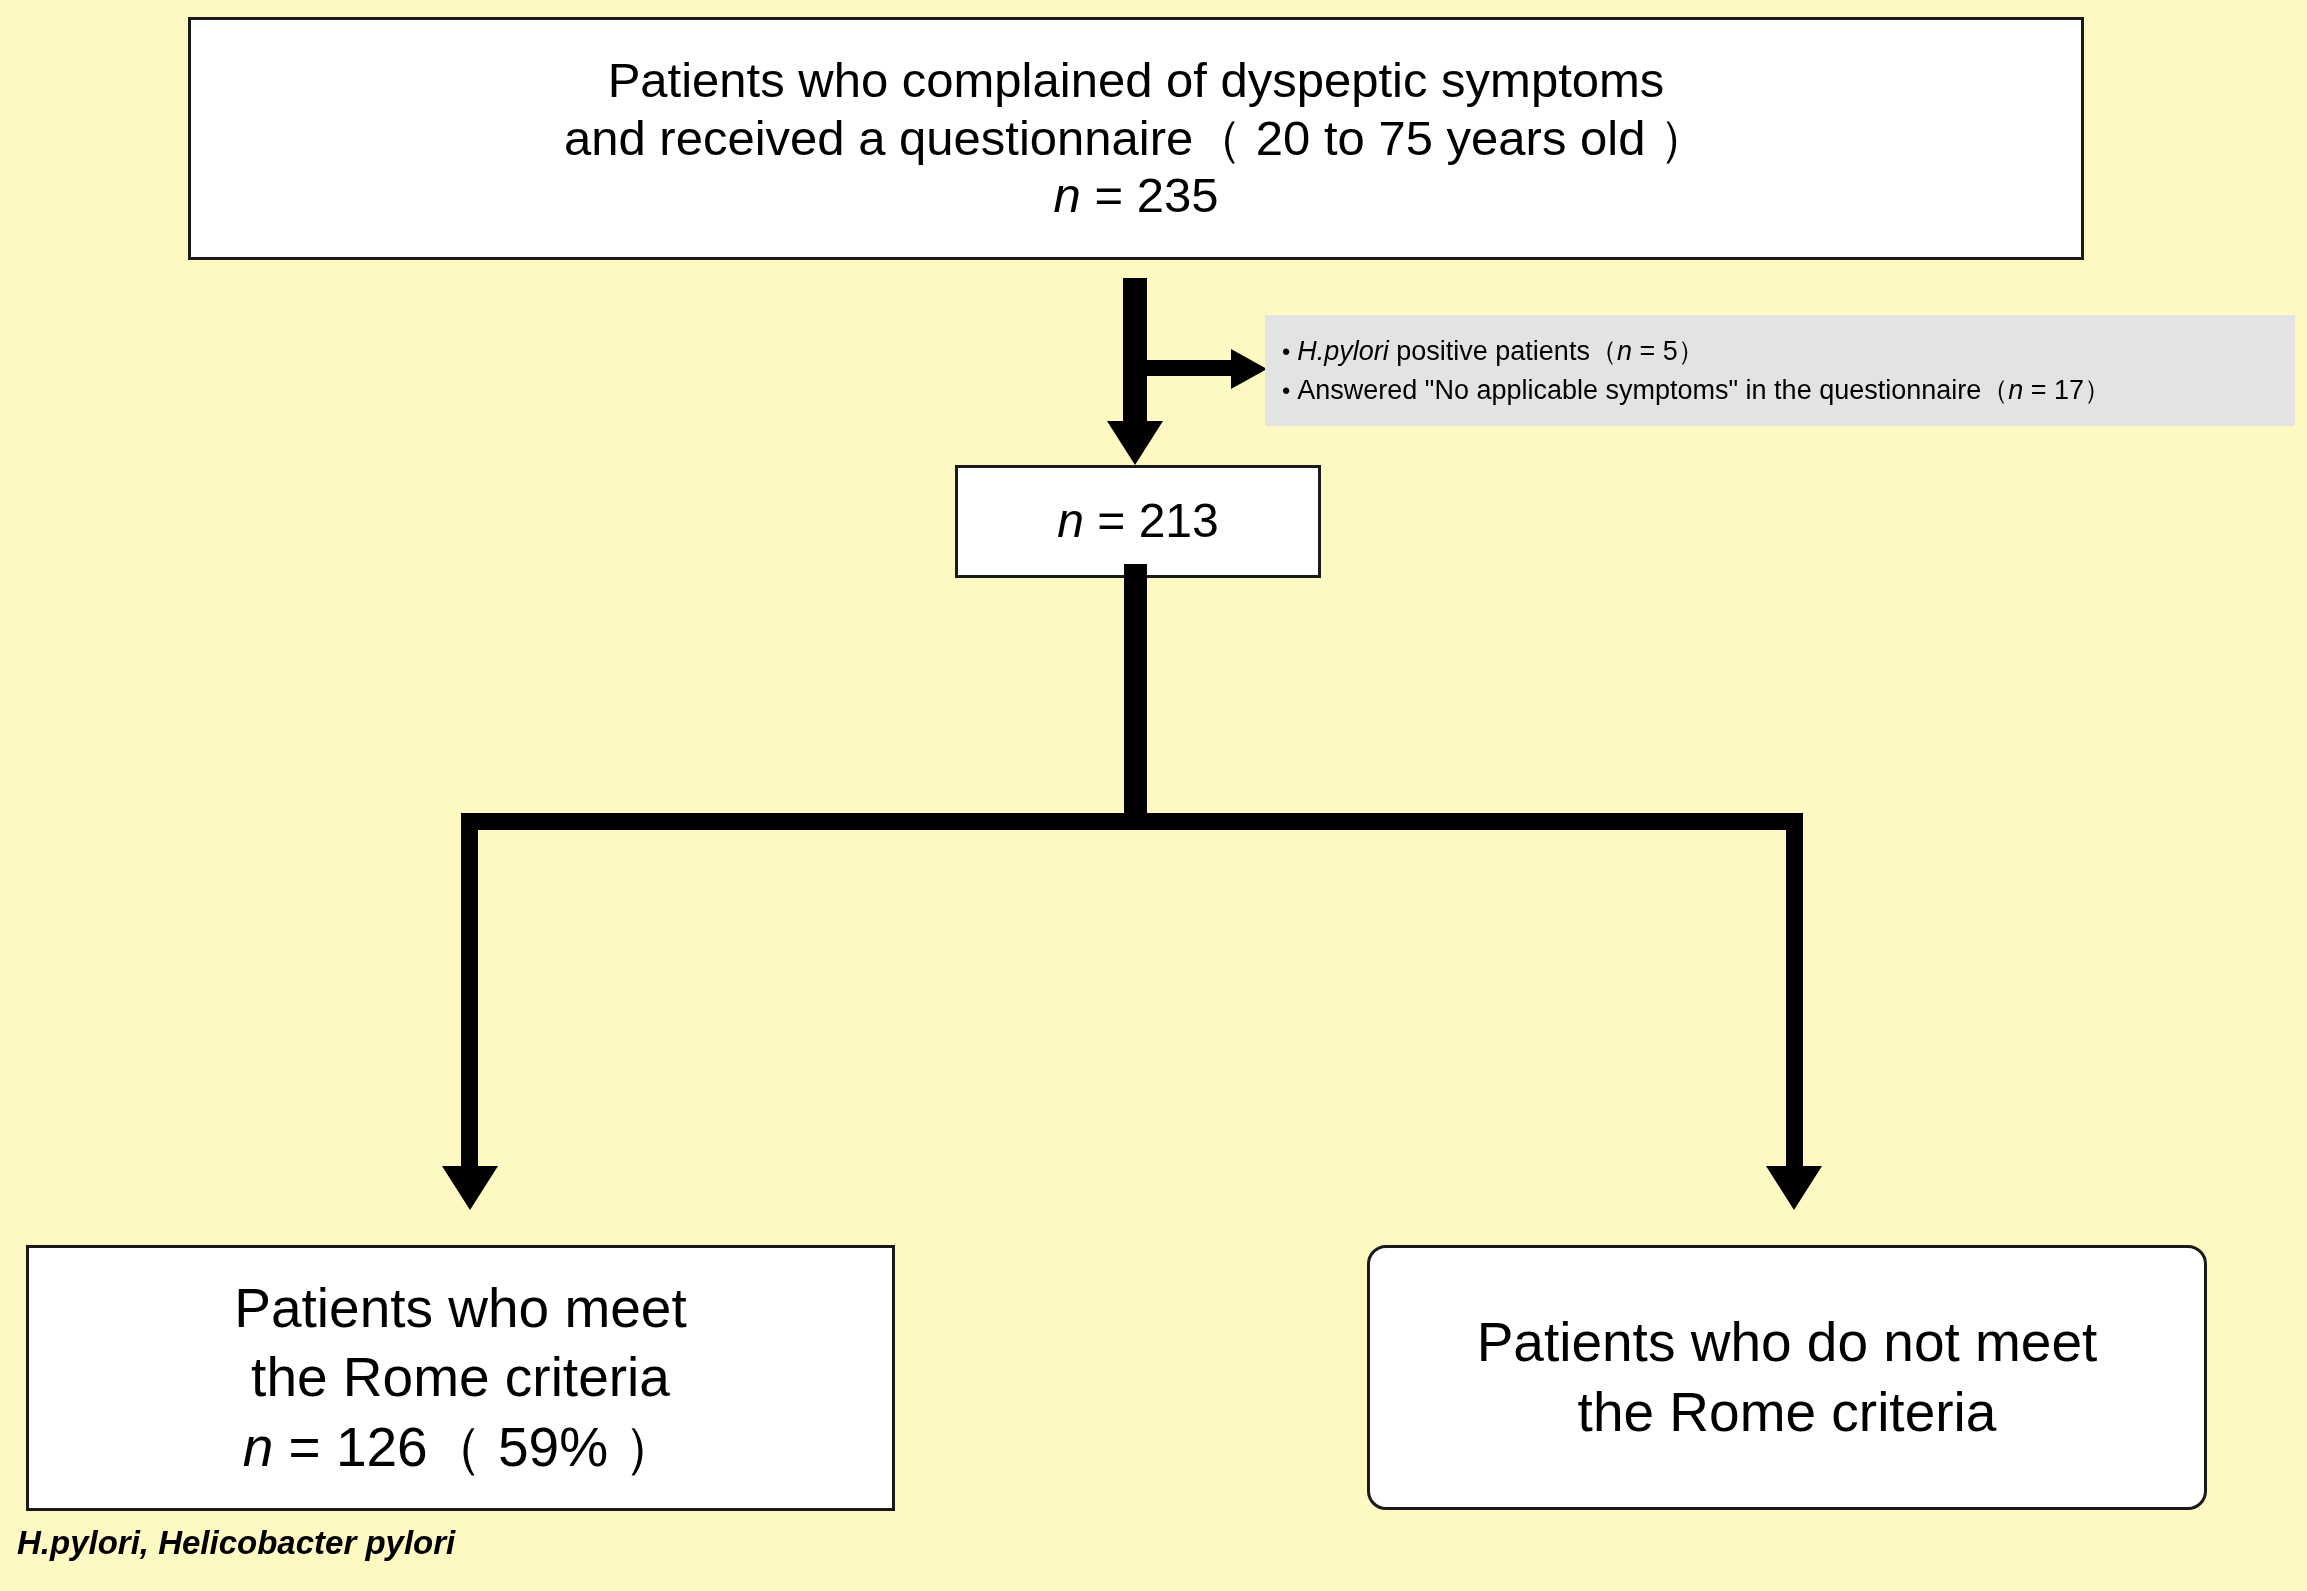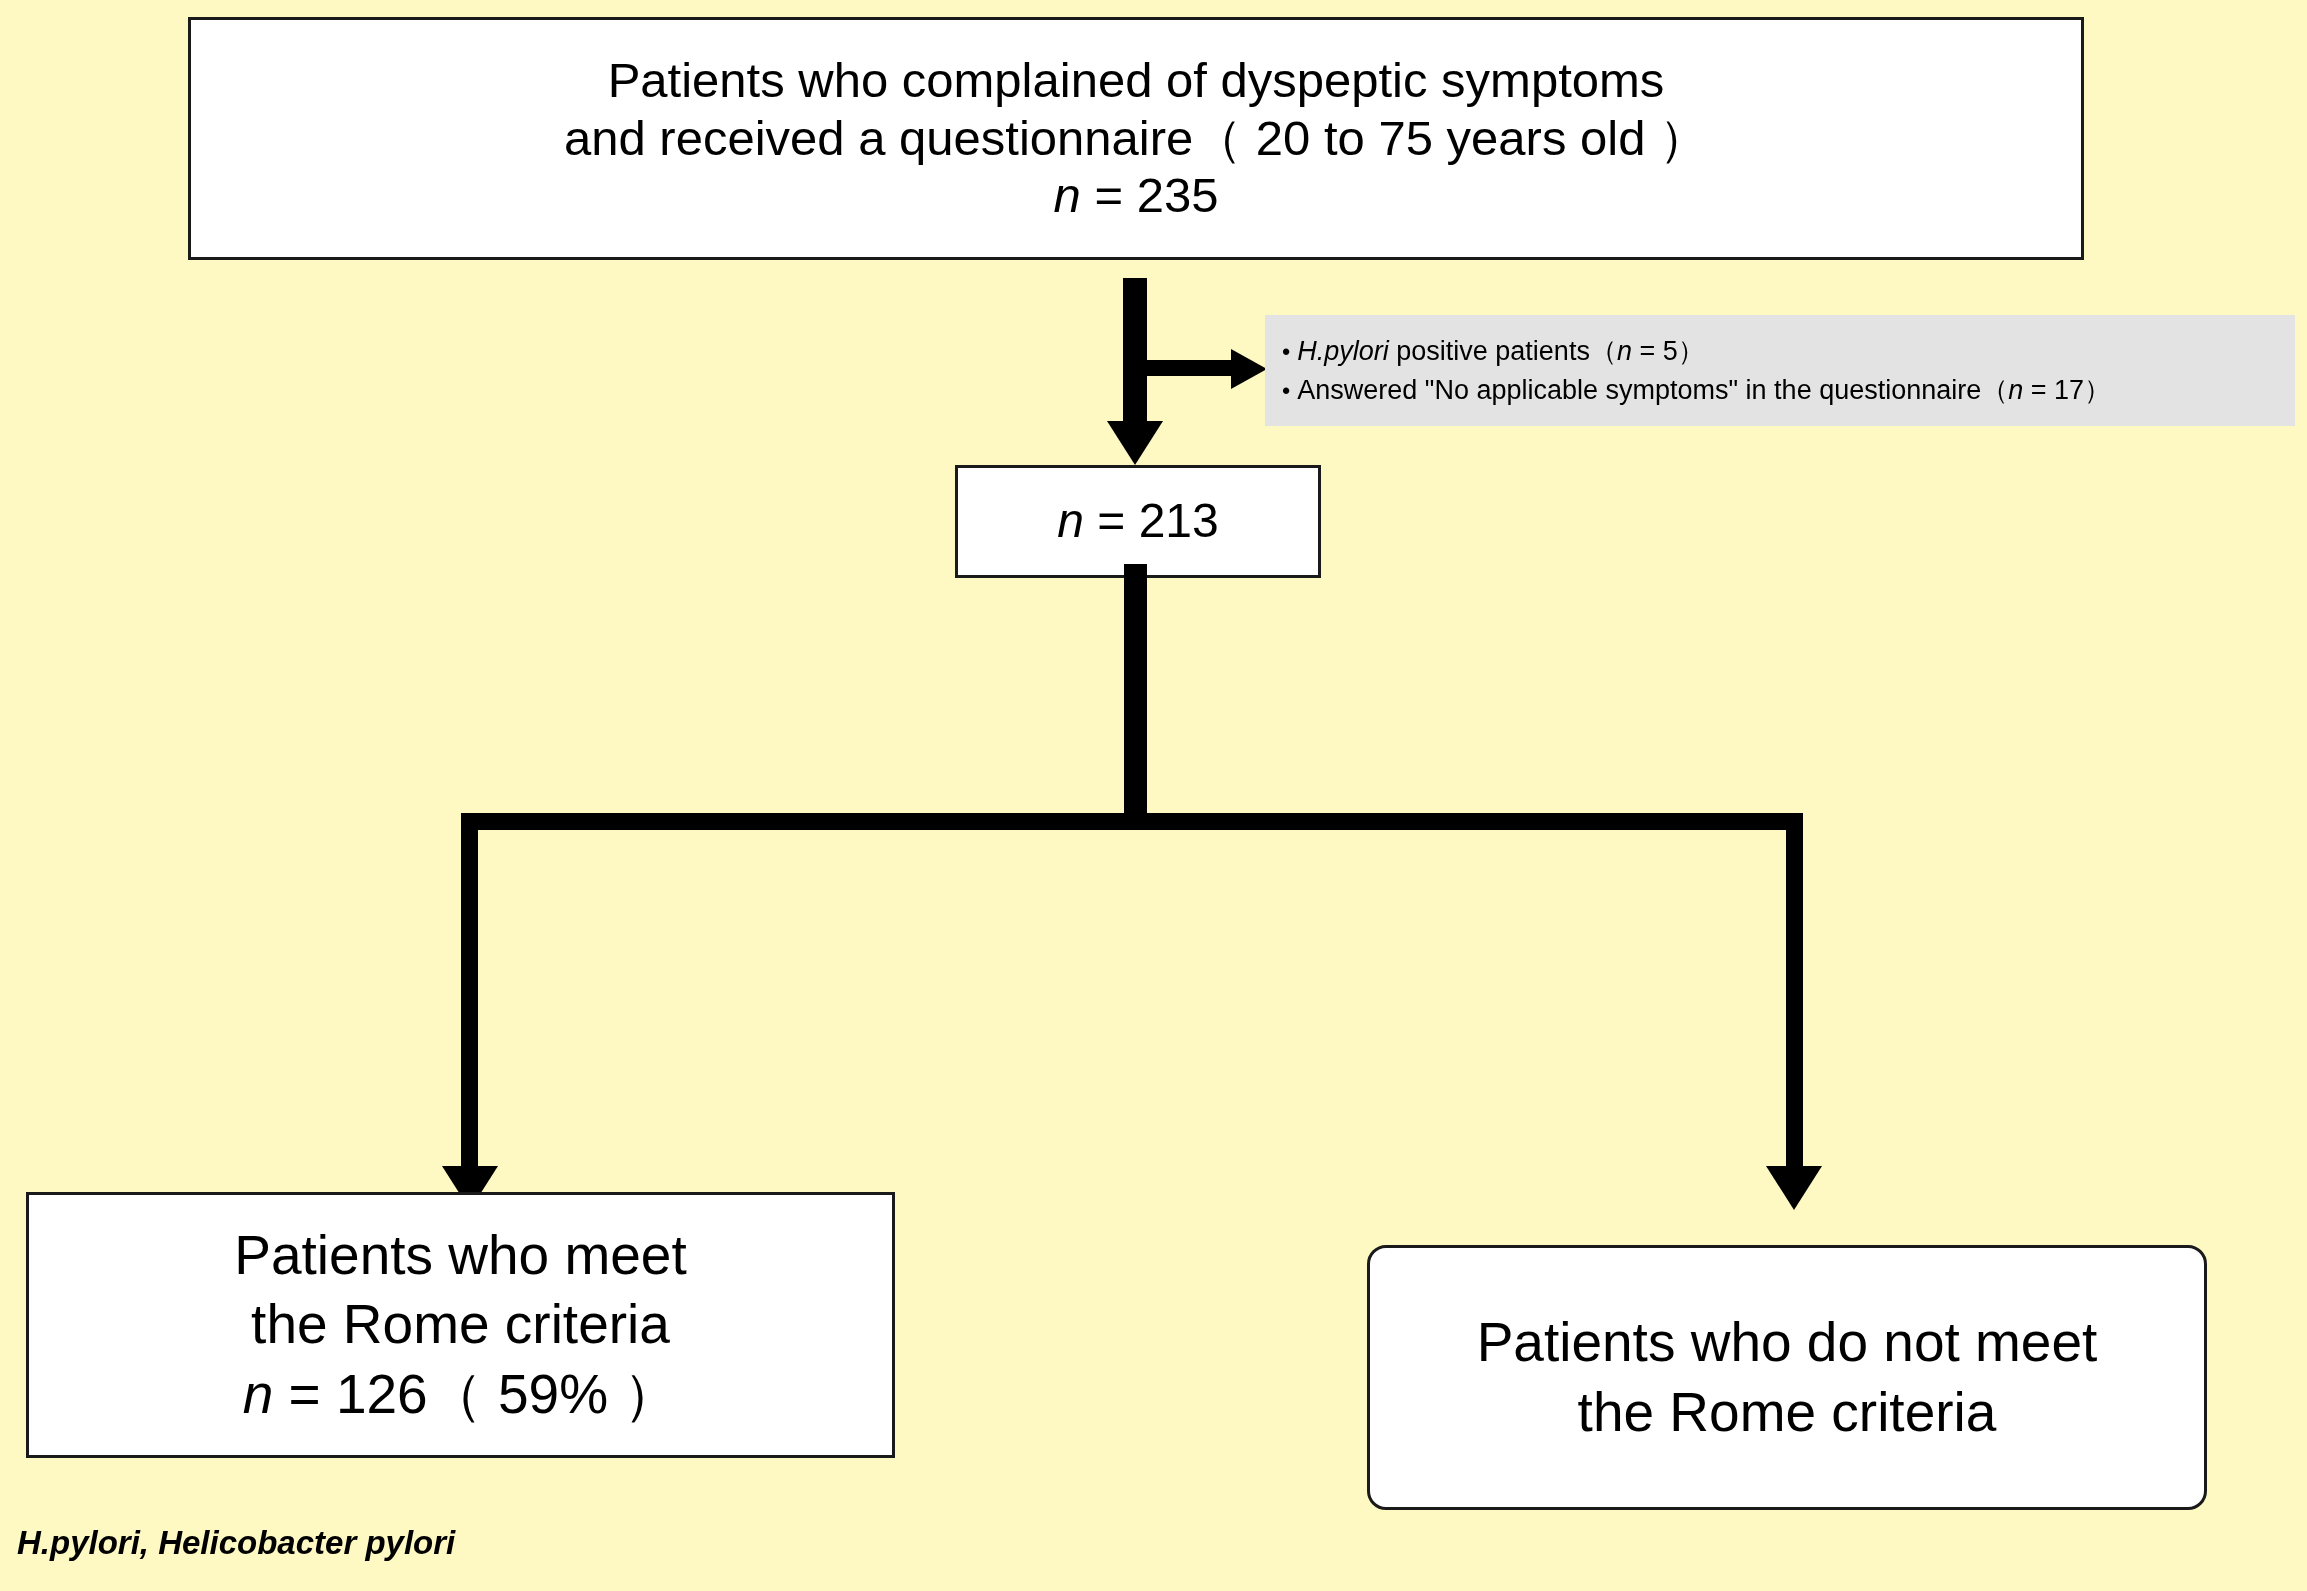--- a/index.html
+++ b/index.html
@@ -81,21 +81,21 @@
   }
   #box-exclusions .dot {
     font-size: 23.5px;
     margin-right: 7px;
     line-height: 1;
   }
 
   
   #box-meets {
     left: 26px;
-    top: 1192px;
+    top: 1245px;
     width: 869px;
     height: 266px;
   }
   #box-not-meets {
     left: 1367px;
     top: 1245px;
     width: 840px;
     height: 265px;
     border-radius: 19px;
   }

